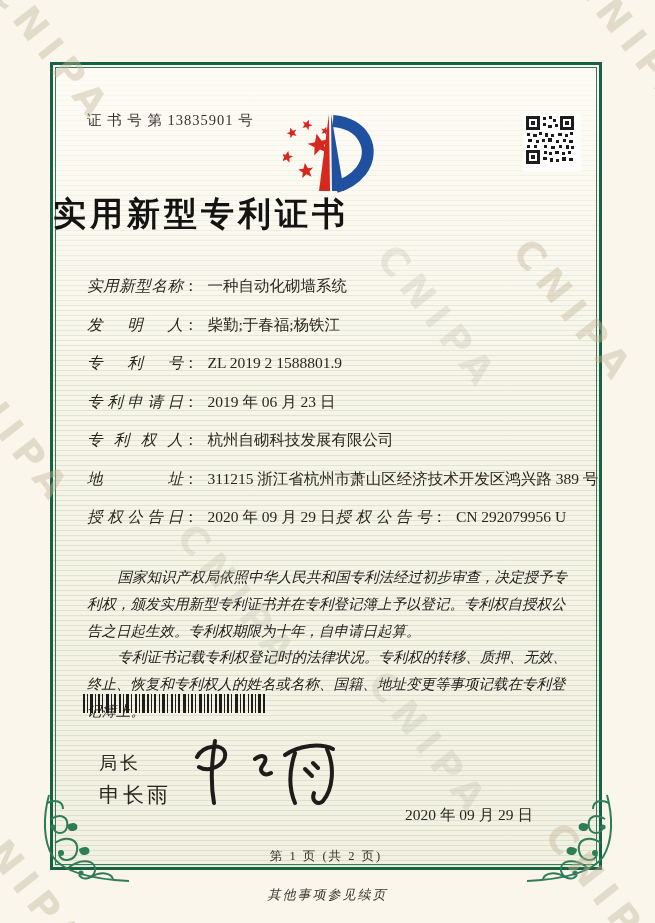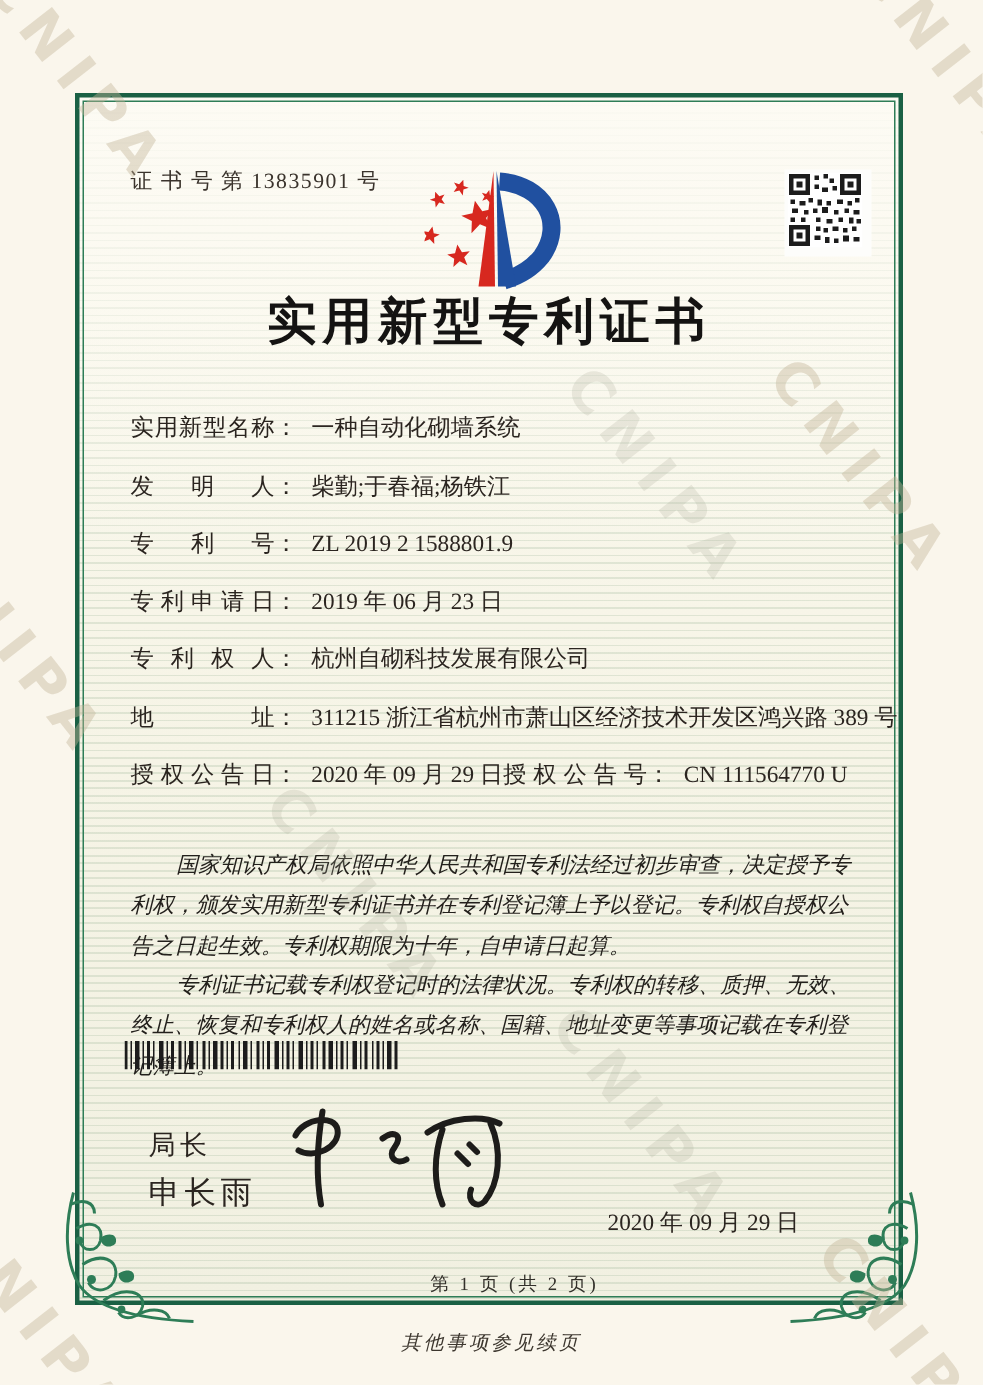--- a/index.html
+++ b/index.html
@@ -28,44 +28,44 @@
       linear-gradient(180deg,#fbf9ef 0%,#f6f4e6 55%,#f1f0e1 100%);
   }
   .cert-inner-line{
     position:absolute;inset:2px;border:1px solid #2e7d57;pointer-events:none;
   }
   .layer{position:absolute;z-index:4;}
   
   .cert-no{left:34px;top:46px;font-size:14.5px;letter-spacing:1px;color:#3a332c;}
   .logo{left:230px;top:46px;width:106px;height:88px;}
   .qr{left:470px;top:48px;width:54px;height:54px;background:#fdfdfb;padding:2px;}
-  .title{left:0;top:127px;width:100%;text-align:center;
+  .title{left:0;top:127px;width:100%;
     font-size:33px;font-weight:700;letter-spacing:4px;color:#141312;}
   
   .fields{left:34px;top:210px;width:500px;font-size:15.5px;}
   .frow{margin-bottom:16px;line-height:22.5px;white-space:nowrap;}
   .flabel{display:inline-block;width:96px;text-align:justify;text-align-last:justify;
-    vertical-align:top;color:#2a241f;}
+    vertical-align:top;color:#2a241f;font-style:italic;}
   .fcolon{display:inline-block;margin-right:9px;color:#2a241f;}
   .fvalue{color:#2b2520;}
   .flabel2{}
   
   .paras{left:34px;top:472px;width:490px;font-size:14.5px;line-height:26.8px;
     font-style:italic;color:#23201c;margin-top:27px;}
   .paras p{margin:0;text-indent:2.1em;}
   
   .barcode{left:30px;top:629px;width:184px;height:19px;}
   
   .sig-title{left:46px;top:686px;font-size:18px;letter-spacing:3px;}
   .sig-name{left:46px;top:716px;font-size:21px;letter-spacing:3px;}
   .sig-hand{left:128px;top:668px;width:180px;height:82px;}
   .sig-date{left:352px;top:740px;font-size:15.5px;}
   
   .page-ind{left:0;top:783px;width:100%;text-align:center;font-size:12.5px;
-    letter-spacing:2px;color:#33302a;margin-left:17px;}
+    letter-spacing:2px;color:#33302a;}
   .flourish{position:absolute;z-index:5;width:96px;height:96px;}
   .flourish.bl{left:-14px;top:726px;}
   .flourish.br{left:468px;top:726px;transform:scaleX(-1);}
   .footer-note{
     position:absolute;z-index:4;left:0;top:886px;width:655px;text-align:center;
     font-size:13px;font-style:italic;letter-spacing:2px;color:#3c362e;
   }
 </style>
 </head>
 <body>
@@ -172,21 +172,21 @@
     <div class="frow">
       <span class="flabel">专利申请日</span><span class="fcolon">：</span><span class="fvalue">2019 年 06 月 23 日</span>
     </div>
     <div class="frow">
       <span class="flabel">专利权人</span><span class="fcolon">：</span><span class="fvalue">杭州自砌科技发展有限公司</span>
     </div>
     <div class="frow">
       <span class="flabel">地址</span><span class="fcolon">：</span><span class="fvalue">311215 浙江省杭州市萧山区经济技术开发区鸿兴路 389 号</span>
     </div>
     <div class="frow">
-      <span class="flabel">授权公告日</span><span class="fcolon">：</span><span class="fvalue">2020 年 09 月 29 日</span><span class="flabel flabel2">授权公告号</span><span class="fcolon">：</span><span class="fvalue">CN 111564770 U</span>
+      <span class="flabel">授权公告日</span><span class="fcolon">：</span><span class="fvalue">2020 年 09 月 29 日</span><span class="flabel flabel2">授权公告号</span><span class="fcolon">：</span><span class="fvalue">CN 292079956 U</span>
     </div>
   </div>
 
   <div class="layer paras">
     <p>国家知识产权局依照中华人民共和国专利法经过初步审查，决定授予专利权，颁发实用新型专利证书并在专利登记簿上予以登记。专利权自授权公告之日起生效。专利权期限为十年，自申请日起算。</p>
     <p>专利证书记载专利权登记时的法律状况。专利权的转移、质押、无效、终止、恢复和专利权人的姓名或名称、国籍、地址变更等事项记载在专利登记簿上。</p>
   </div>
 
   <div class="layer barcode">
     <svg width="184" height="19" viewBox="0 0 184 19" xmlns="http://www.w3.org/2000/svg">

